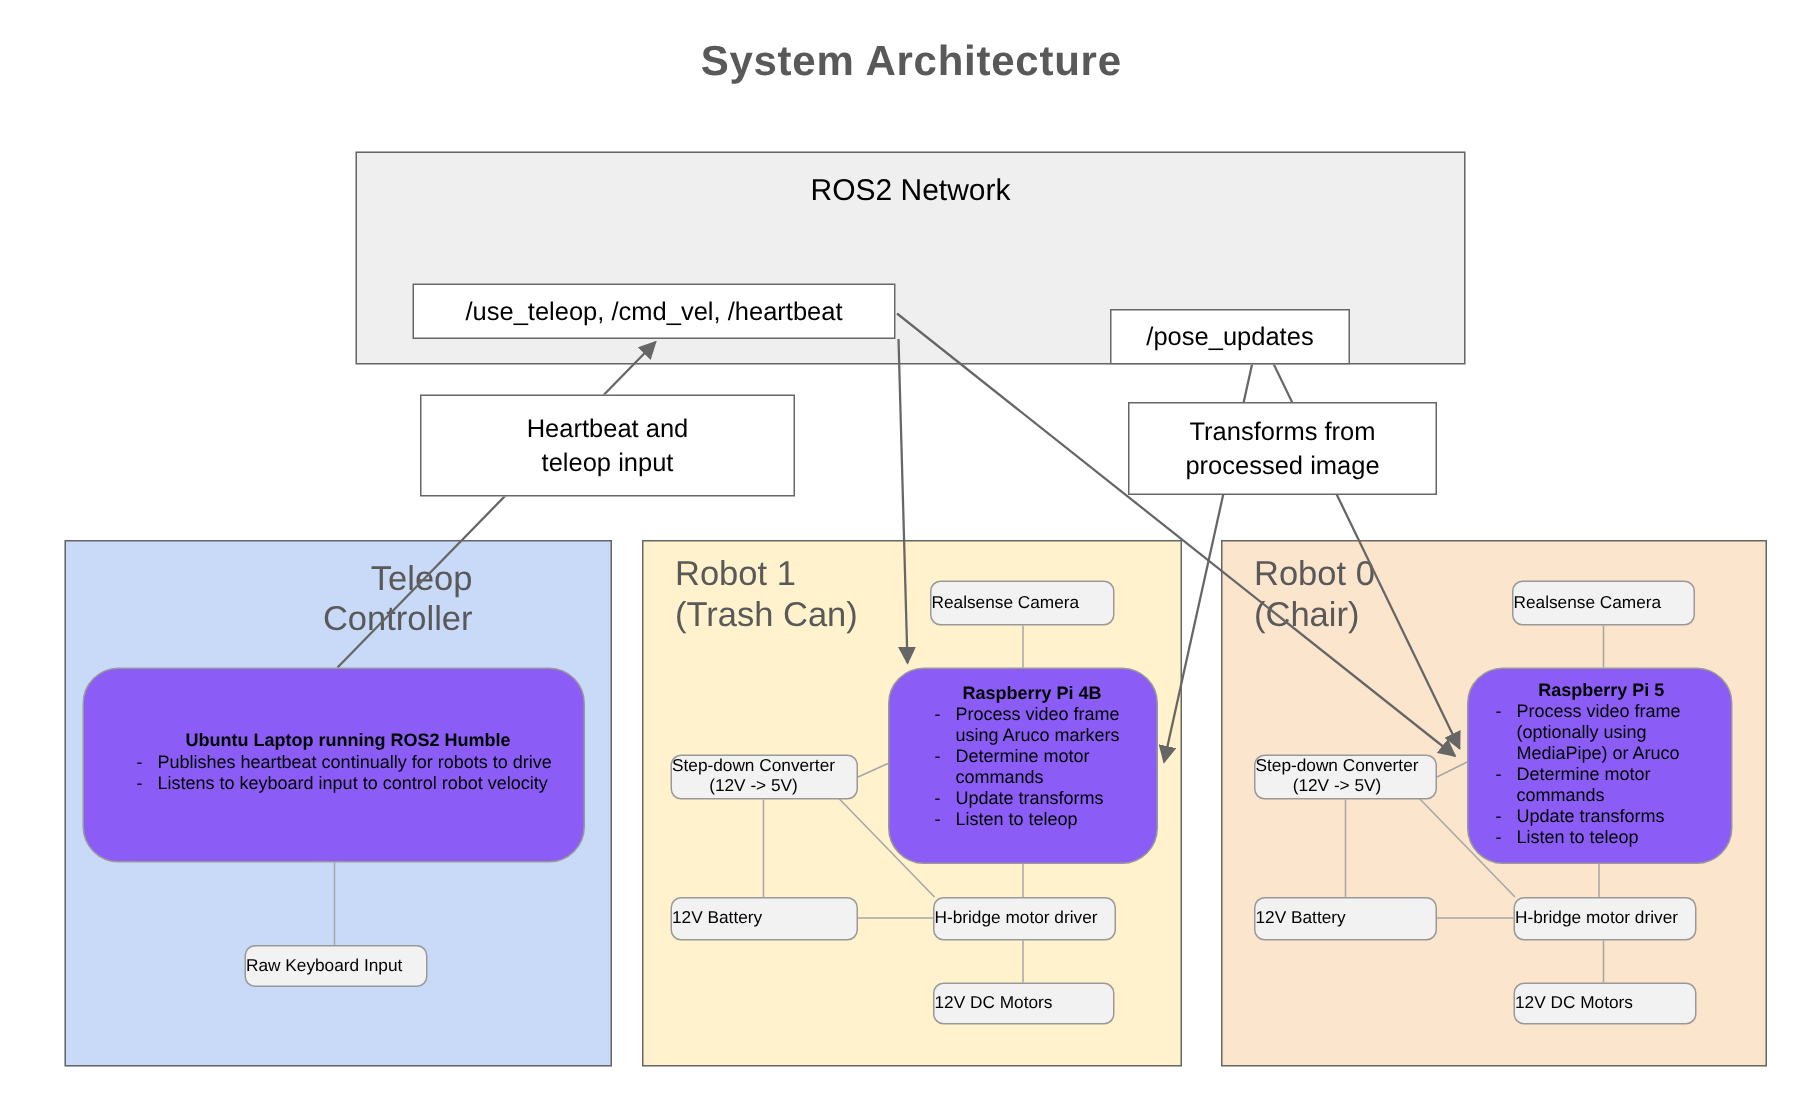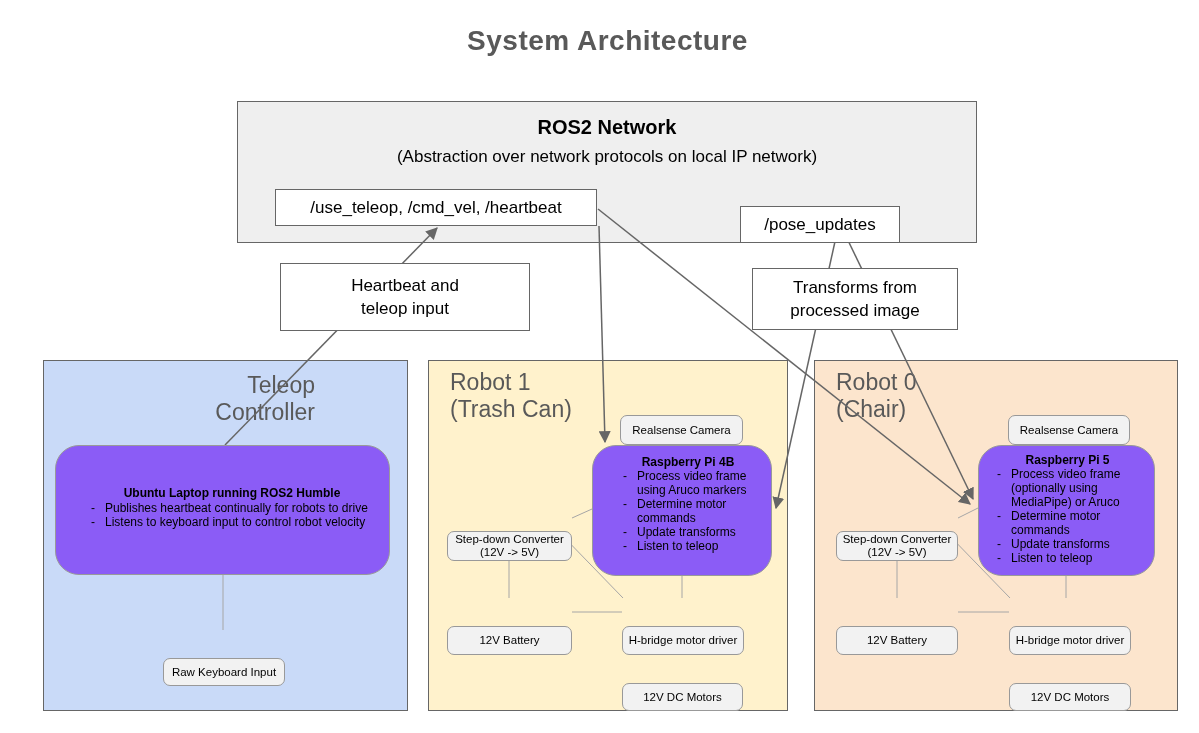--- a/index.html
+++ b/index.html
@@ -10,21 +10,21 @@
   .abs{position:absolute;box-sizing:border-box;}
   .pre{white-space:pre-line;}
 
   .page-title{
     left:0;top:25px;width:1215px;text-align:center;
     font-size:28px;font-weight:bold;color:#595959;letter-spacing:.5px;
   }
 
   
   .ros2-box{left:237px;top:101px;width:740px;height:142px;background:#efefef;border:1.5px solid #666;z-index:2;}
-  .ros2-title{left:237px;top:116px;width:740px;text-align:center;font-size:20px;font-weight:bold;z-index:3;}
+  .ros2-title{left:237px;top:116px;width:740px;text-align:center;font-size:20px;font-weight:normal;z-index:3;}
   .ros2-subtitle{left:237px;top:147px;width:740px;text-align:center;font-size:17px;z-index:3;}
   .topic-box{
     background:#fff;border:1px solid #666;z-index:20;
     display:flex;align-items:center;justify-content:center;font-size:17px;
   }
   .topic-left{left:275px;top:189px;width:322px;height:37px;}
   .topic-right{left:740px;top:206px;width:160px;height:37px;}
 
   
   .edge-label{
@@ -43,22 +43,22 @@
   .container-title{
     font-size:23px;line-height:27px;color:#595959;z-index:4;
   }
   .t-teleop{left:65px;top:372px;width:250px;text-align:right;}
   .t-robot1{left:450px;top:369px;width:250px;}
   .t-robot0{left:836px;top:369px;width:250px;}
 
   
   .node{
     background:#f2f2f2;border:1px solid #999;border-radius:7px;z-index:10;
-    display:flex;align-items:center;justify-content:center;text-align:center;
-    font-size:11.5px;line-height:13px;color:#000;margin-top:28px;
+    display:flex;align-items:center;text-align:center;
+    font-size:11.5px;line-height:13px;color:#000;
   }
   .bignode{
     background:#8b5cf6;border:1px solid #999;border-radius:24px;z-index:10;
     font-size:12px;line-height:14px;
   }
   .bignode .bn-title{font-weight:bold;text-align:center;}
   .bullets{margin-top:0;}
   .bullet{display:flex;align-items:flex-start;}
   .bullet .dash{flex:0 0 24px;text-align:center;}
   .bullet .btxt{flex:1 1 auto;}
@@ -119,21 +119,20 @@
     <line class="thin-edge" x1="897" y1="533" x2="897" y2="598"></line>
     <line class="thin-edge" x1="958" y1="612" x2="1009" y2="612"></line>
     <line class="thin-edge" x1="1066" y1="576" x2="1066" y2="598"></line>
     <line class="thin-edge" x1="1069" y1="627" x2="1069" y2="655"></line>
   </svg>
 
   <div class="abs page-title">System Architecture</div>
 
   <div class="abs ros2-box"></div>
   <div class="abs ros2-title">ROS2 Network</div>
-  <div class="abs ros2-subtitle">(Abstraction over network protocols on local IP network)</div>
   <div class="abs topic-box topic-left">
     <span>/use_teleop, /cmd_vel, /heartbeat</span>
   </div>
   <div class="abs topic-box topic-right">
     <span>/pose_updates</span>
   </div>
 
   <div class="abs edge-label lbl-heartbeat">
     <span class="pre">Heartbeat and
 teleop input</span>

